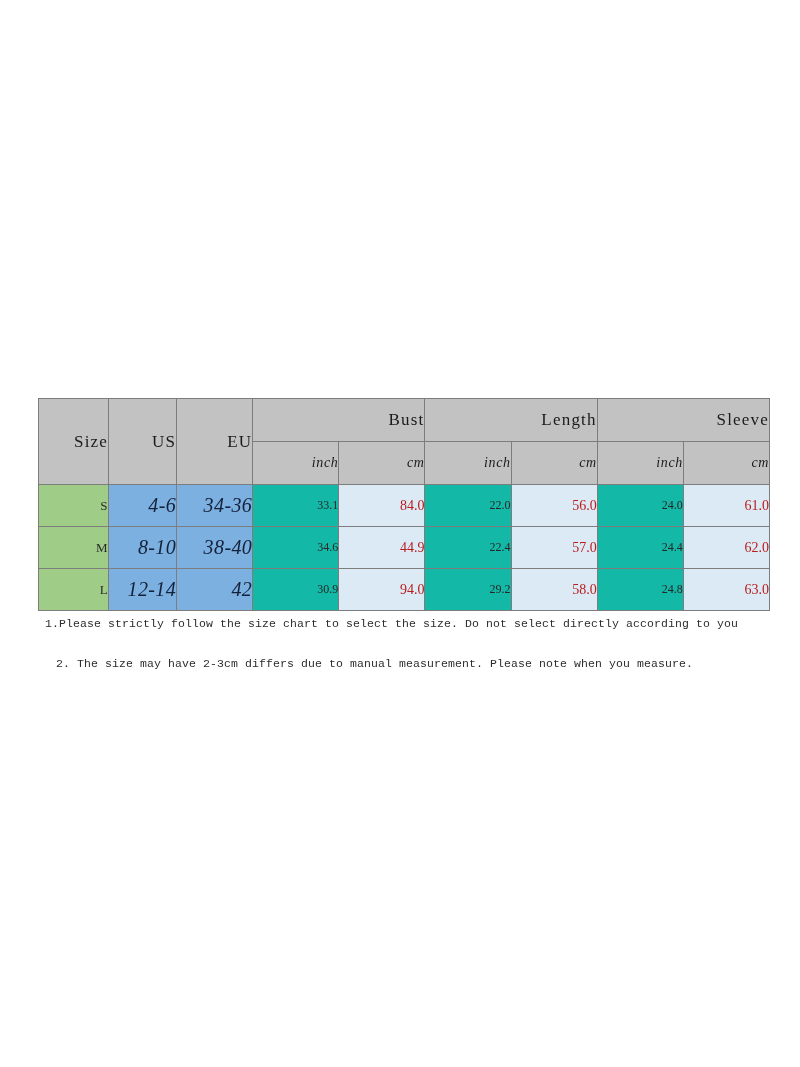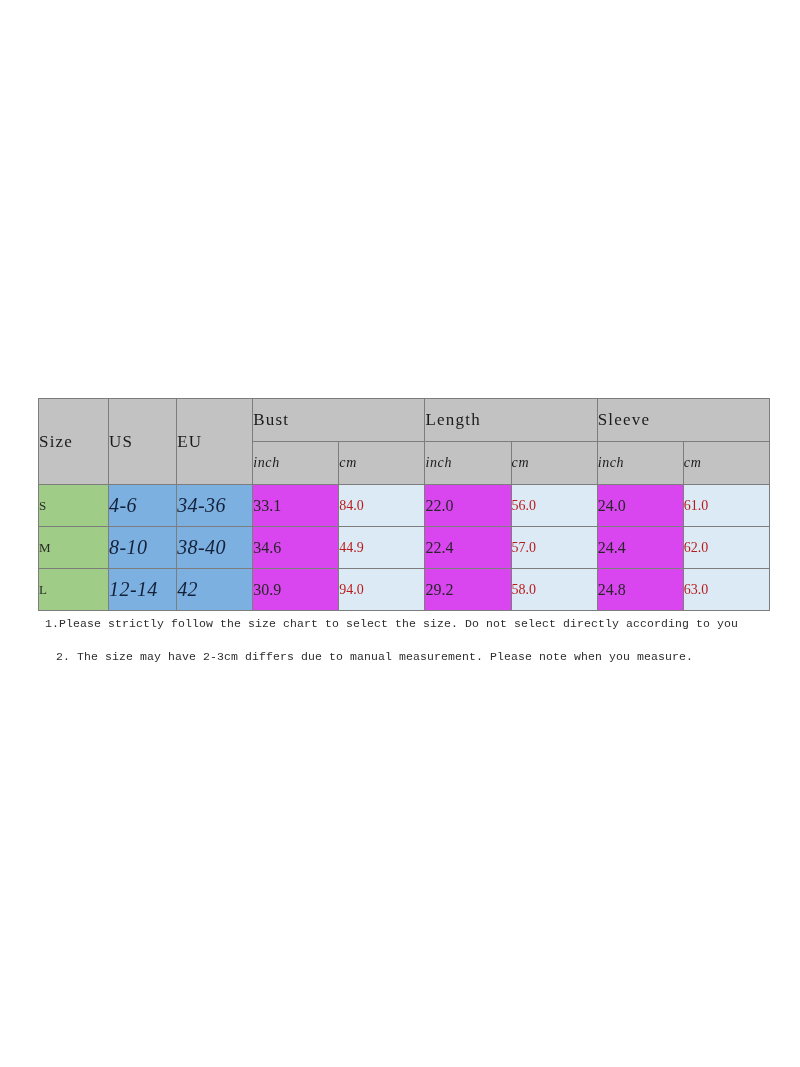--- a/index.html
+++ b/index.html
@@ -25,21 +25,21 @@
   table.size-chart {
     border-collapse: collapse;
     table-layout: fixed;
     width: 732px;
     background: #ffffff;
   }
 
   table.size-chart td,
   table.size-chart th {
     border: 1px solid #7d7d7d;
-    text-align: left;
+    text-align: right;
     vertical-align: middle;
     font-weight: normal;
     padding: 0;
   }
 
   
   .hd {
     background: #c2c2c2;
     color: #1b1b1b;
     font-family: "Liberation Serif", serif;
@@ -66,23 +66,23 @@
   }
   td.c-intl {
     background: #7cb0e0;
     color: #14213a;
     font-style: italic;
     font-weight: bold;
     font-size: 20px;
     letter-spacing: 0.4px;
   }
   td.c-inch {
-    background: #d946ef;
+    background: #14b8a6;
     color: #272727;
-    font-size: 16px;
+    font-size: 12px;
   }
   td.c-cm {
     background: #dceaf5;
     color: #b91c1c;
     font-size: 14px;
   }
 
   
   col.w-size { width: 70px; }
   col.w-us   { width: 68px; }
@@ -104,21 +104,21 @@
     left: 45px;
     top: 0;
     width: 744px;
     white-space: nowrap;
     overflow: hidden;
     letter-spacing: 0.1px;
   }
   .note-2 {
     position: absolute;
     left: 56px;
-    top: 33px;
+    top: 40px;
     width: 730px;
     white-space: nowrap;
     overflow: hidden;
     letter-spacing: 0.1px;
   }
 </style>
 </head>
 <body>
 
 <div id="size-chart-wrap">

